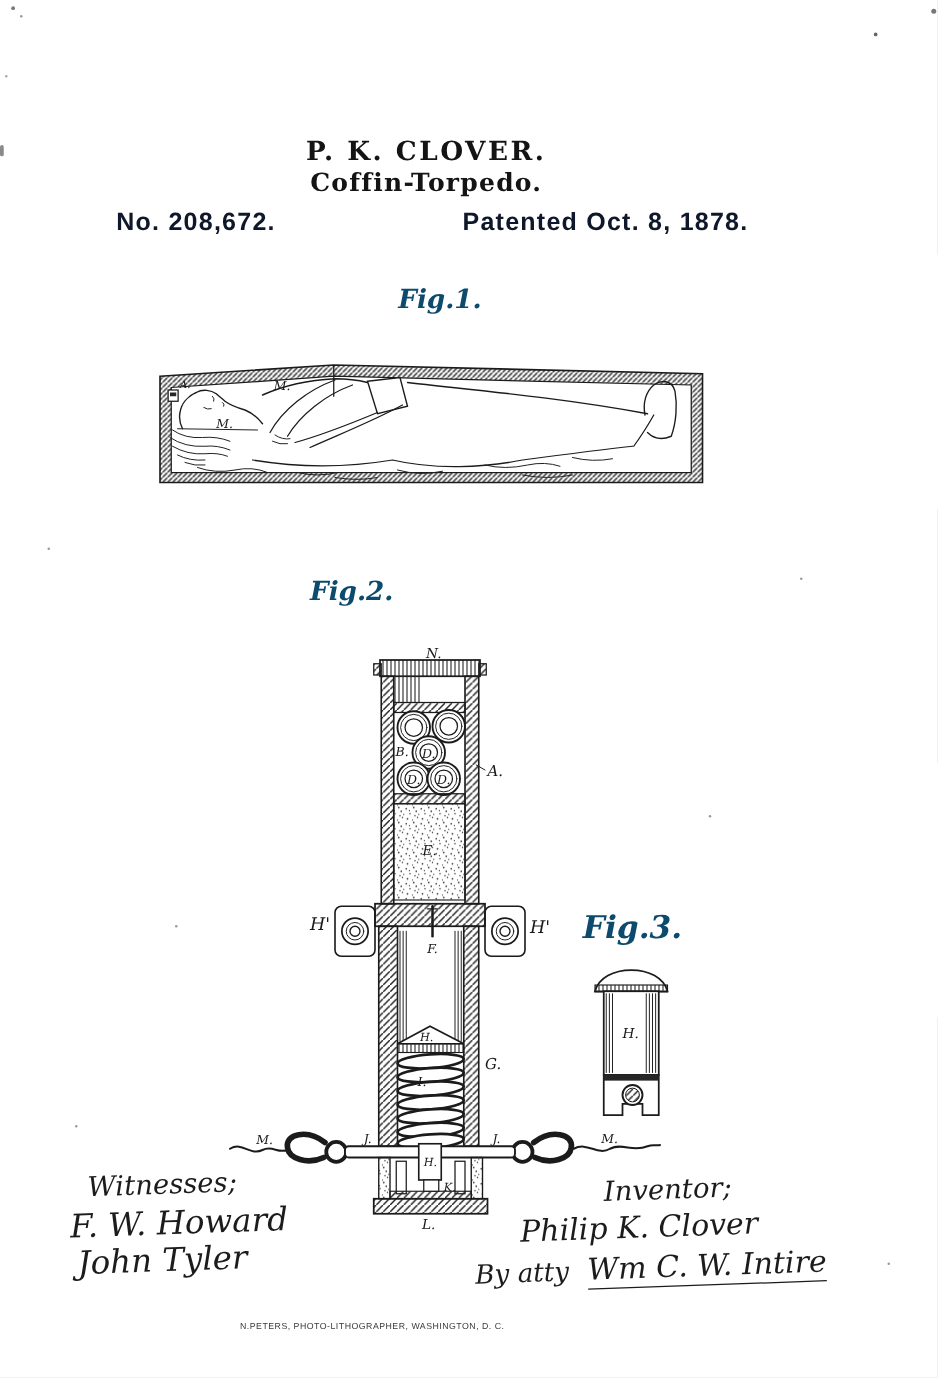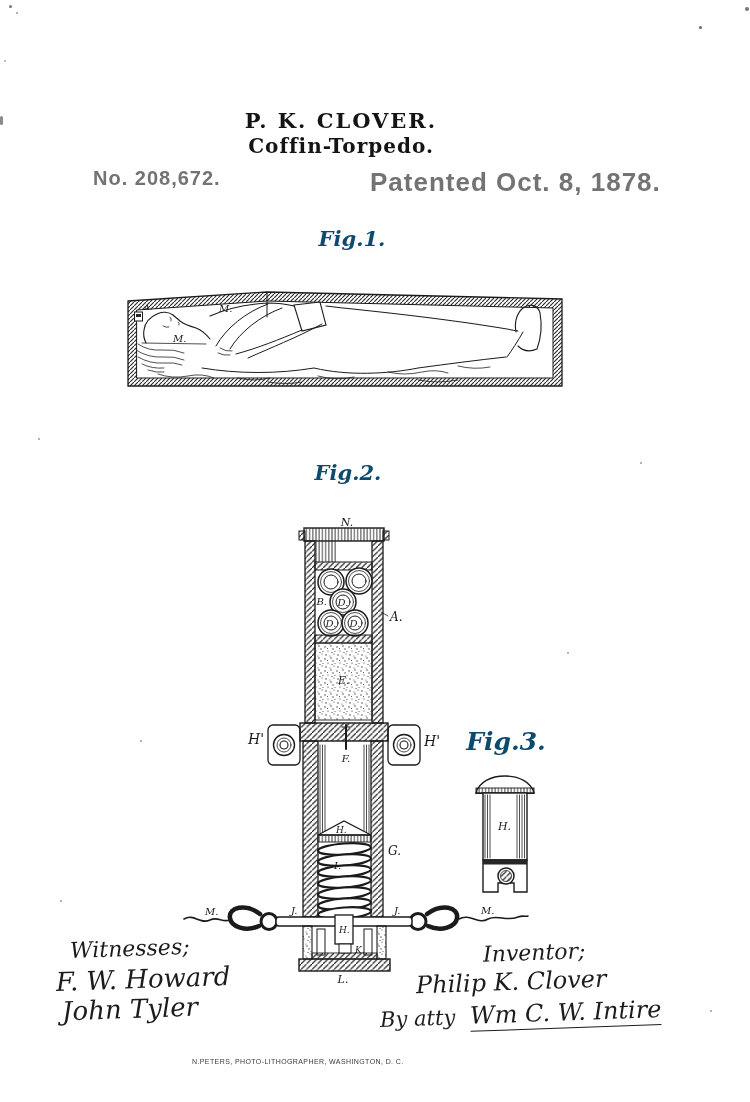--- a/index.html
+++ b/index.html
@@ -1,20 +1,20 @@
 <!DOCTYPE html>
 <html><head>
 <meta charset="utf-8">
 <style>
   html,body{margin:0;padding:0;background:#e8e8e8;}
   .page{position:relative;width:750px;height:1102px;background:#ffffff;overflow:hidden;
         font-family:"DejaVu Serif",serif;color:#161616;}
   .abs{position:absolute;}
   .printhead{font-family:"DejaVu Serif",serif;font-weight:700;color:#141414;}
-  .sansline{font-family:"Liberation Sans",sans-serif;font-weight:700;color:#737373;}
+  .sansline{font-family:"Liberation Sans",sans-serif;font-weight:700;color:#0f172a;}
   .caption{font-family:"DejaVu Serif",serif;font-style:italic;font-weight:700;color:#0c4a6e;}
   .hand{font-family:"DejaVu Serif",serif;font-style:italic;color:#1c1c1c;}
   .litho{font-family:"Liberation Sans",sans-serif;color:#3a3a3a;}
   svg{overflow:visible;}
   svg text{font-family:"DejaVu Serif",serif;font-style:italic;fill:#191919;}
   .ln{stroke:#1b1b1b;fill:none;stroke-width:1.3;stroke-linecap:round;}
   .thin{stroke:#222;fill:none;stroke-width:.8;stroke-linecap:round;}
   .wht{fill:#ffffff;stroke:#1b1b1b;stroke-width:1.3;}
   .speck{position:absolute;border-radius:50%;}
   .uline{border-bottom:1.5px solid #1c1c1c;padding-bottom:1px;}
@@ -59,21 +59,21 @@
   <div class="speck" style="left:38px;top:438px;width:2px;height:2px;background:#9a9a9a;"></div>
   <div class="speck" style="left:640px;top:462px;width:2px;height:2px;background:#9a9a9a;"></div>
   <div class="speck" style="left:140px;top:740px;width:2px;height:2px;background:#9a9a9a;"></div>
   <div class="speck" style="left:567px;top:652px;width:2px;height:2px;background:#9a9a9a;"></div>
   <div class="speck" style="left:60px;top:900px;width:2px;height:2px;background:#9a9a9a;"></div>
   <div class="speck" style="left:710px;top:1010px;width:2px;height:2px;background:#9a9a9a;"></div>
 
   <div class="abs printhead" style="left:0;top:134px;width:682px;text-align:center;font-size:20px;letter-spacing:1px;">Coffin-Torpedo.</div>
   <div class="abs printhead" style="left:0;top:108px;width:682px;text-align:center;font-size:21px;letter-spacing:2px;">P. K. CLOVER.</div>
   <div class="abs sansline" style="left:93px;top:167px;font-size:20px;letter-spacing:1px;">No. 208,672.</div>
-  <div class="abs sansline" style="left:370px;top:167px;font-size:26px;letter-spacing:1px;">Patented Oct. 8, 1878.</div>
+  <div class="abs sansline" style="left:370px;top:167px;font-size:20px;letter-spacing:1px;">Patented Oct. 8, 1878.</div>
 
   <div class="abs caption" style="left:252px;top:226px;width:200px;text-align:center;font-size:21px;">Fig.1.</div>
 
   <svg class="abs" style="left:118px;top:286px;" width="450" height="106" viewBox="0 0 450 106">
 
     <path d="M10,15 L149,6 L444,13 L444,100 L10,100 Z M19,24 L149,15 L435,22 L435,92 L19,92 Z" fill="url(#hatchband)" fill-rule="evenodd"></path>
     <path class="ln" d="M10,15 L149,6 L444,13 L444,100 L10,100 Z"></path>
     <path class="ln" style="stroke-width:1" d="M19,24 L149,15 L435,22 L435,92 L19,92 Z"></path>
 
     <g>
@@ -115,21 +115,21 @@
       <path class="thin" d="M270,86 q16,4 34,0 q14,-3 26,1"></path>
       <path class="thin" d="M340,80 q16,4 32,1"></path>
       <path class="thin" d="M300,94 q20,4 40,0"></path>
       <path class="thin" d="M150,96 q18,3 34,0"></path>
     </g>
     <text x="26" y="24" font-size="8">A.</text>
     <text x="101" y="26" font-size="10">M.</text>
     <text x="55" y="56" font-size="10">M.</text>
   </svg>
 
-  <div class="abs caption" style="left:248px;top:460px;width:200px;text-align:center;font-size:21px;">Fig.2.</div>
+  <div class="abs caption" style="left:248px;top:460px;width:200px;text-align:left;font-size:21px;">Fig.2.</div>
 
   <svg class="abs" style="left:180px;top:513px;" width="350" height="475" viewBox="0 0 350 475">
 
     <text x="167" y="13" font-size="11" text-anchor="middle">N.</text>
     <rect x="119" y="18" width="6" height="9" fill="url(#hatch)" stroke="#1b1b1b" stroke-width="1"></rect>
     <rect x="203" y="18" width="6" height="9" fill="url(#hatch)" stroke="#1b1b1b" stroke-width="1"></rect>
     <rect x="124" y="15" width="80" height="13" fill="url(#vlines)" stroke="#1b1b1b" stroke-width="1.4"></rect>
 
     <rect x="125" y="28" width="10" height="182" fill="url(#hatch)" stroke="#1b1b1b" stroke-width="1.3"></rect>
     <rect x="192" y="28" width="11" height="182" fill="url(#hatch)" stroke="#1b1b1b" stroke-width="1.3"></rect>

